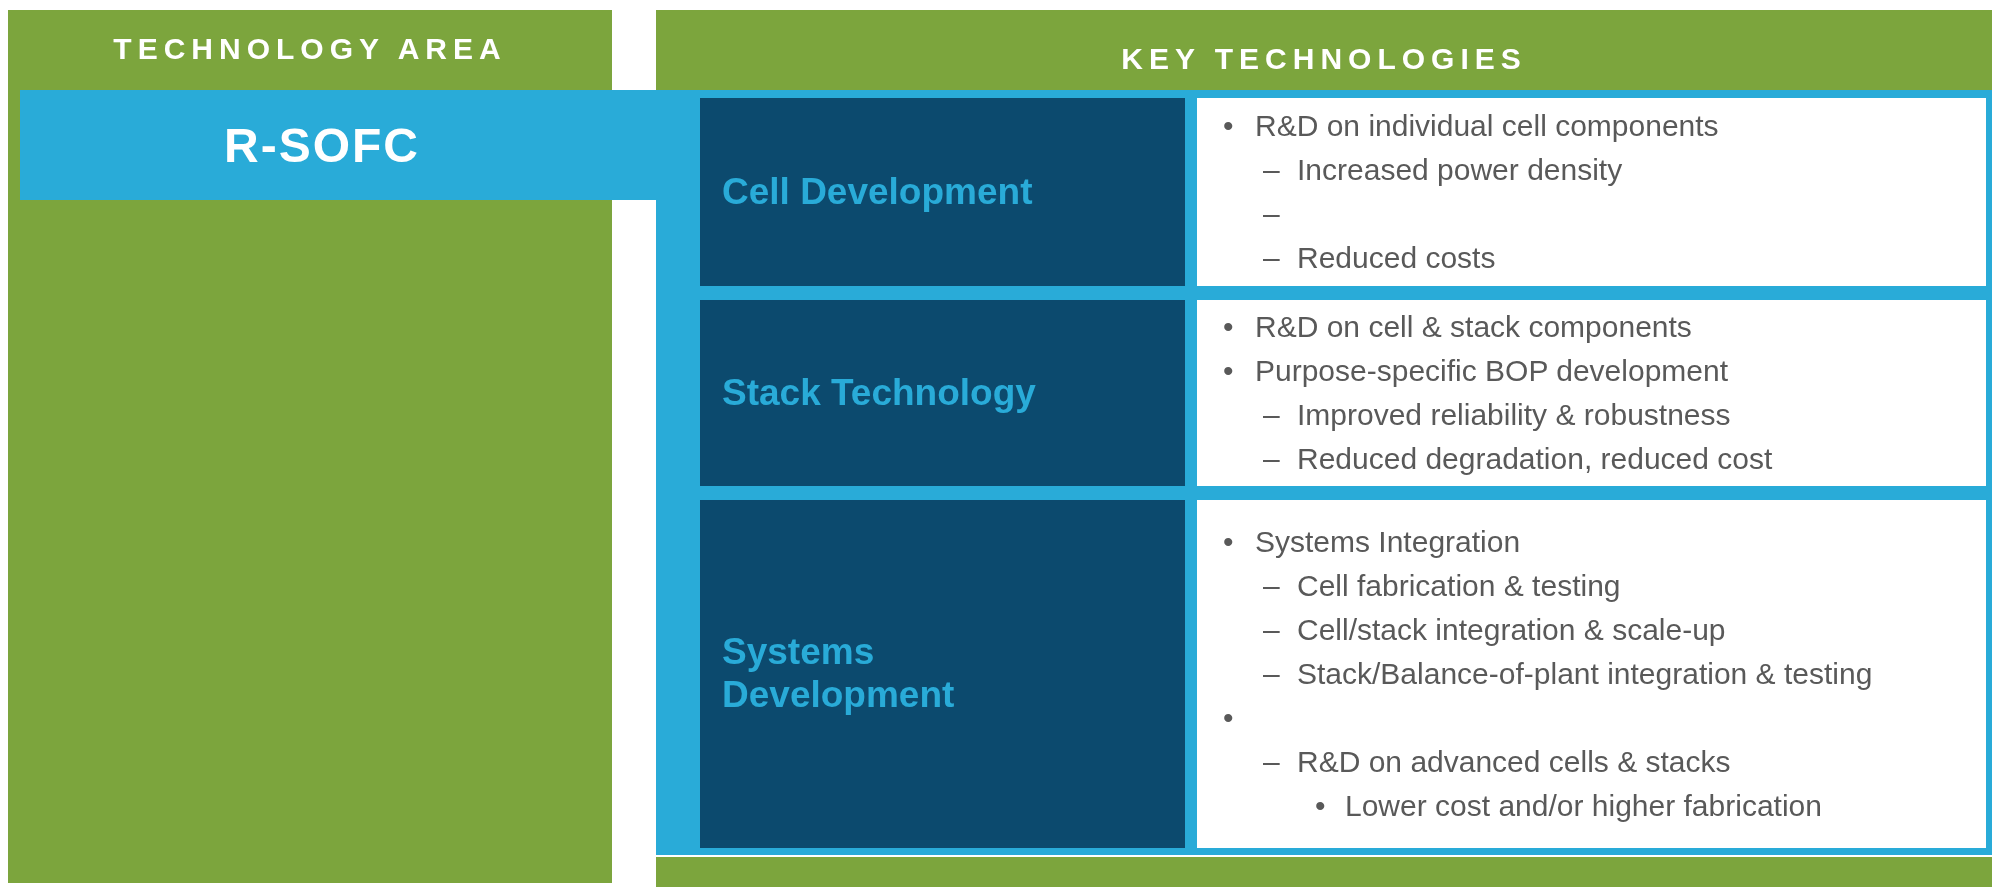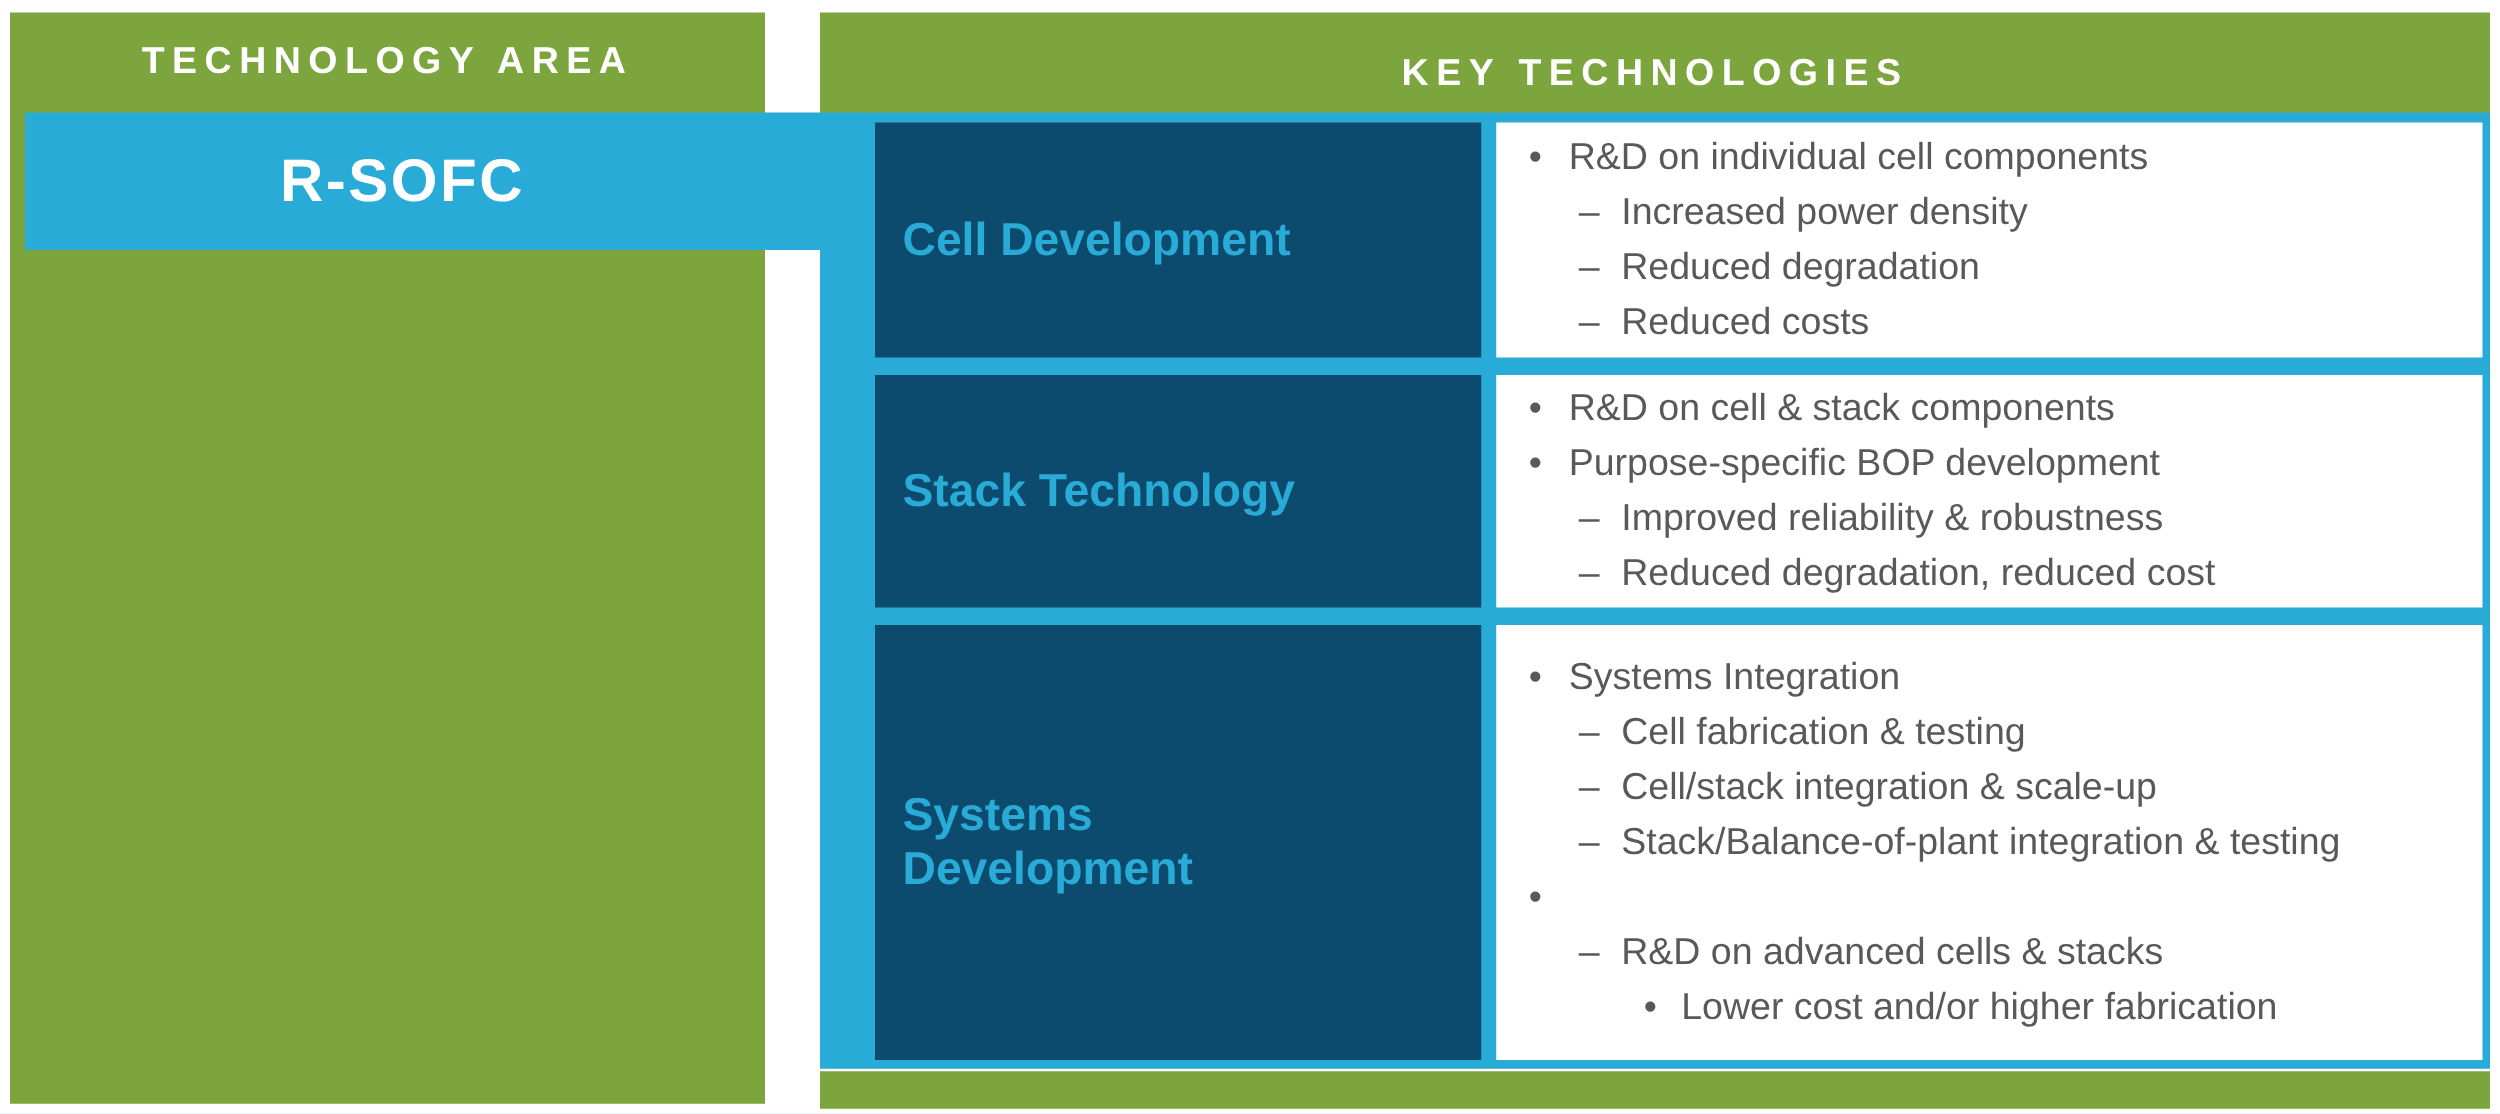--- a/index.html
+++ b/index.html
@@ -61,21 +61,20 @@
               <div class="bullet-line lvl1">
                 <span class="marker">•</span>
                 <span class="bullet-text">R&amp;D on individual cell components</span>
               </div>
               <div class="bullet-line lvl2">
                 <span class="marker">–</span>
                 <span class="bullet-text">Increased power density</span>
               </div>
               <div class="bullet-line lvl2">
                 <span class="marker">–</span>
-                <span class="bullet-text">Reduced degradation</span>
               </div>
               <div class="bullet-line lvl2">
                 <span class="marker">–</span>
                 <span class="bullet-text">Reduced costs</span>
               </div>
             </div>
           </div>
         </div>
         <div class="row">
           <div class="label-box">Stack Technology</div>

